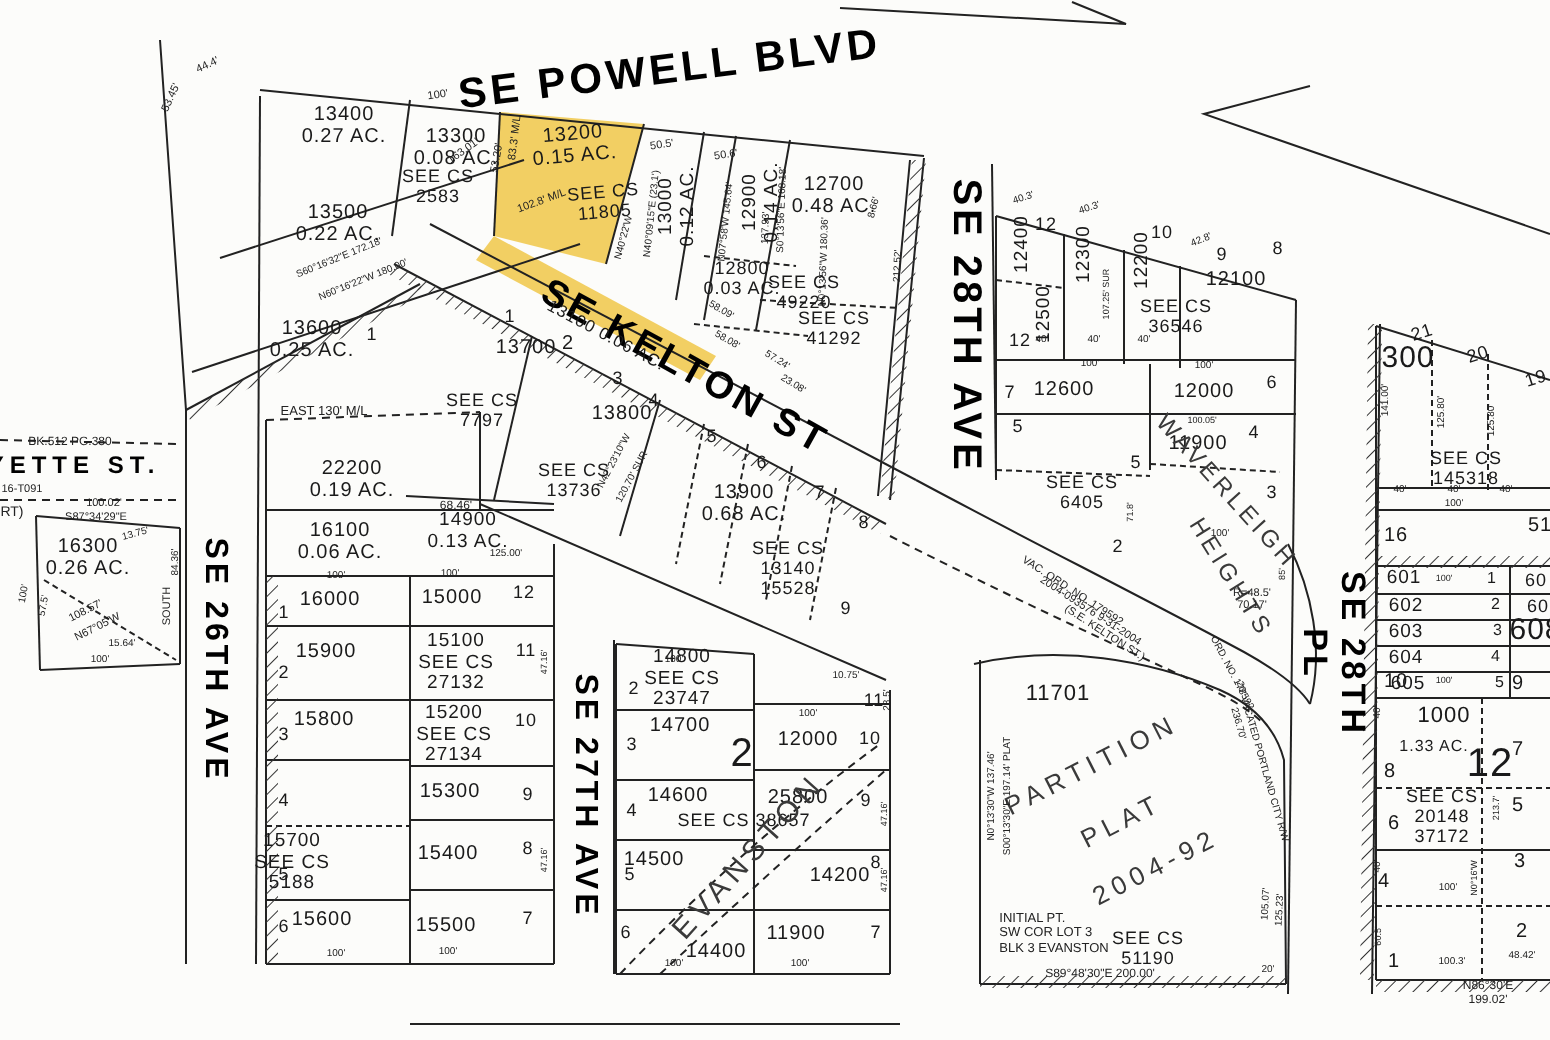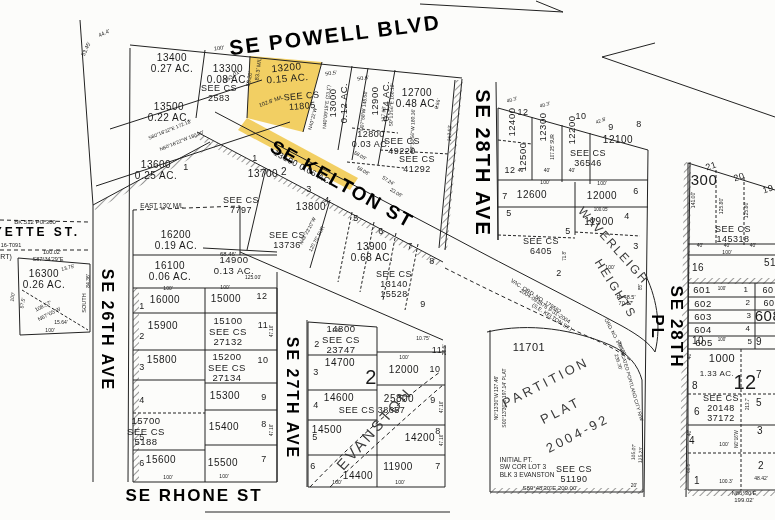--- a/index.html
+++ b/index.html
@@ -168,21 +168,20 @@
     <polygon points="93,205 210,142 212,147 95,210"></polygon>
   </g>
 </svg>
 
 <span class="t st" style="left:335px;top:35px;font-size:21px;transform:translate(-50%,-50%) rotate(-7deg)">SE POWELL BLVD</span>
 <span class="t st" style="left:342px;top:184px;font-size:19px;transform:translate(-50%,-50%) rotate(29deg)">SE KELTON ST</span>
 <span class="t st" style="left:107px;top:330px;font-size:16px;transform:translate(-50%,-50%) rotate(90deg)">SE 26TH AVE</span>
 <span class="t st" style="left:292px;top:398px;font-size:16px;transform:translate(-50%,-50%) rotate(90deg)">SE 27TH AVE</span>
 <span class="t st" style="left:483px;top:163px;font-size:20px;transform:translate(-50%,-50%) rotate(90deg)">SE 28TH AVE</span>
 <span class="t st" style="left:667px;top:327px;font-size:17px;transform:translate(-50%,-50%) rotate(90deg)">SE 28TH PL</span>
-<span class="t st" style="left:194px;top:496px;font-size:17px">SE RHONE ST</span>
 <span class="t st" style="left:37px;top:233px;font-size:12px;letter-spacing:3px">YETTE ST.</span>
 <span class="t dim" style="left:6px;top:257px;font-size:7px">RT)</span>
 
 <span class="t pn" style="left:172px;top:63px;font-size:10px">13400
 0.27 AC.</span>
 <span class="t pn" style="left:228px;top:74px;font-size:10px">13300
 0.08 AC.</span>
 <span class="t pn" style="left:219px;top:93px;font-size:9px">SEE CS
 2583</span>
 <span class="t pn" style="left:287px;top:73px;font-size:10px;transform:translate(-50%,-50%) rotate(-5deg)">13200
@@ -224,21 +223,21 @@
 <span class="t pn" style="left:186px;top:167px;font-size:9px">1</span>
 <span class="t pn" style="left:309px;top:189px;font-size:9px">3</span>
 <span class="t pn" style="left:327px;top:200px;font-size:9px">4</span>
 <span class="t pn" style="left:356px;top:218px;font-size:9px">5</span>
 <span class="t pn" style="left:381px;top:231px;font-size:9px">6</span>
 <span class="t pn" style="left:410px;top:246px;font-size:9px">7</span>
 <span class="t pn" style="left:432px;top:261px;font-size:9px">8</span>
 <span class="t pn" style="left:423px;top:304px;font-size:9px">9</span>
 
 <span class="t dim" style="left:162px;top:206px;font-size:6.5px">EAST  130'  M/L</span>
-<span class="t pn" style="left:176px;top:240px;font-size:10px">16200
+<span class="t pn" style="left:176px;top:240px;font-size:10px">22200
 0.19 AC.</span>
 <span class="t pn" style="left:170px;top:271px;font-size:10px">16100
 0.06 AC.</span>
 <span class="t pn" style="left:44px;top:279px;font-size:10px">16300
 0.26 AC.</span>
 <span class="t pn" style="left:165px;top:300px;font-size:10px">16000</span>
 <span class="t pn" style="left:163px;top:326px;font-size:10px">15900</span>
 <span class="t pn" style="left:162px;top:360px;font-size:10px">15800</span>
 <span class="t pn" style="left:146px;top:432px;font-size:9.5px">15700
 SEE CS

